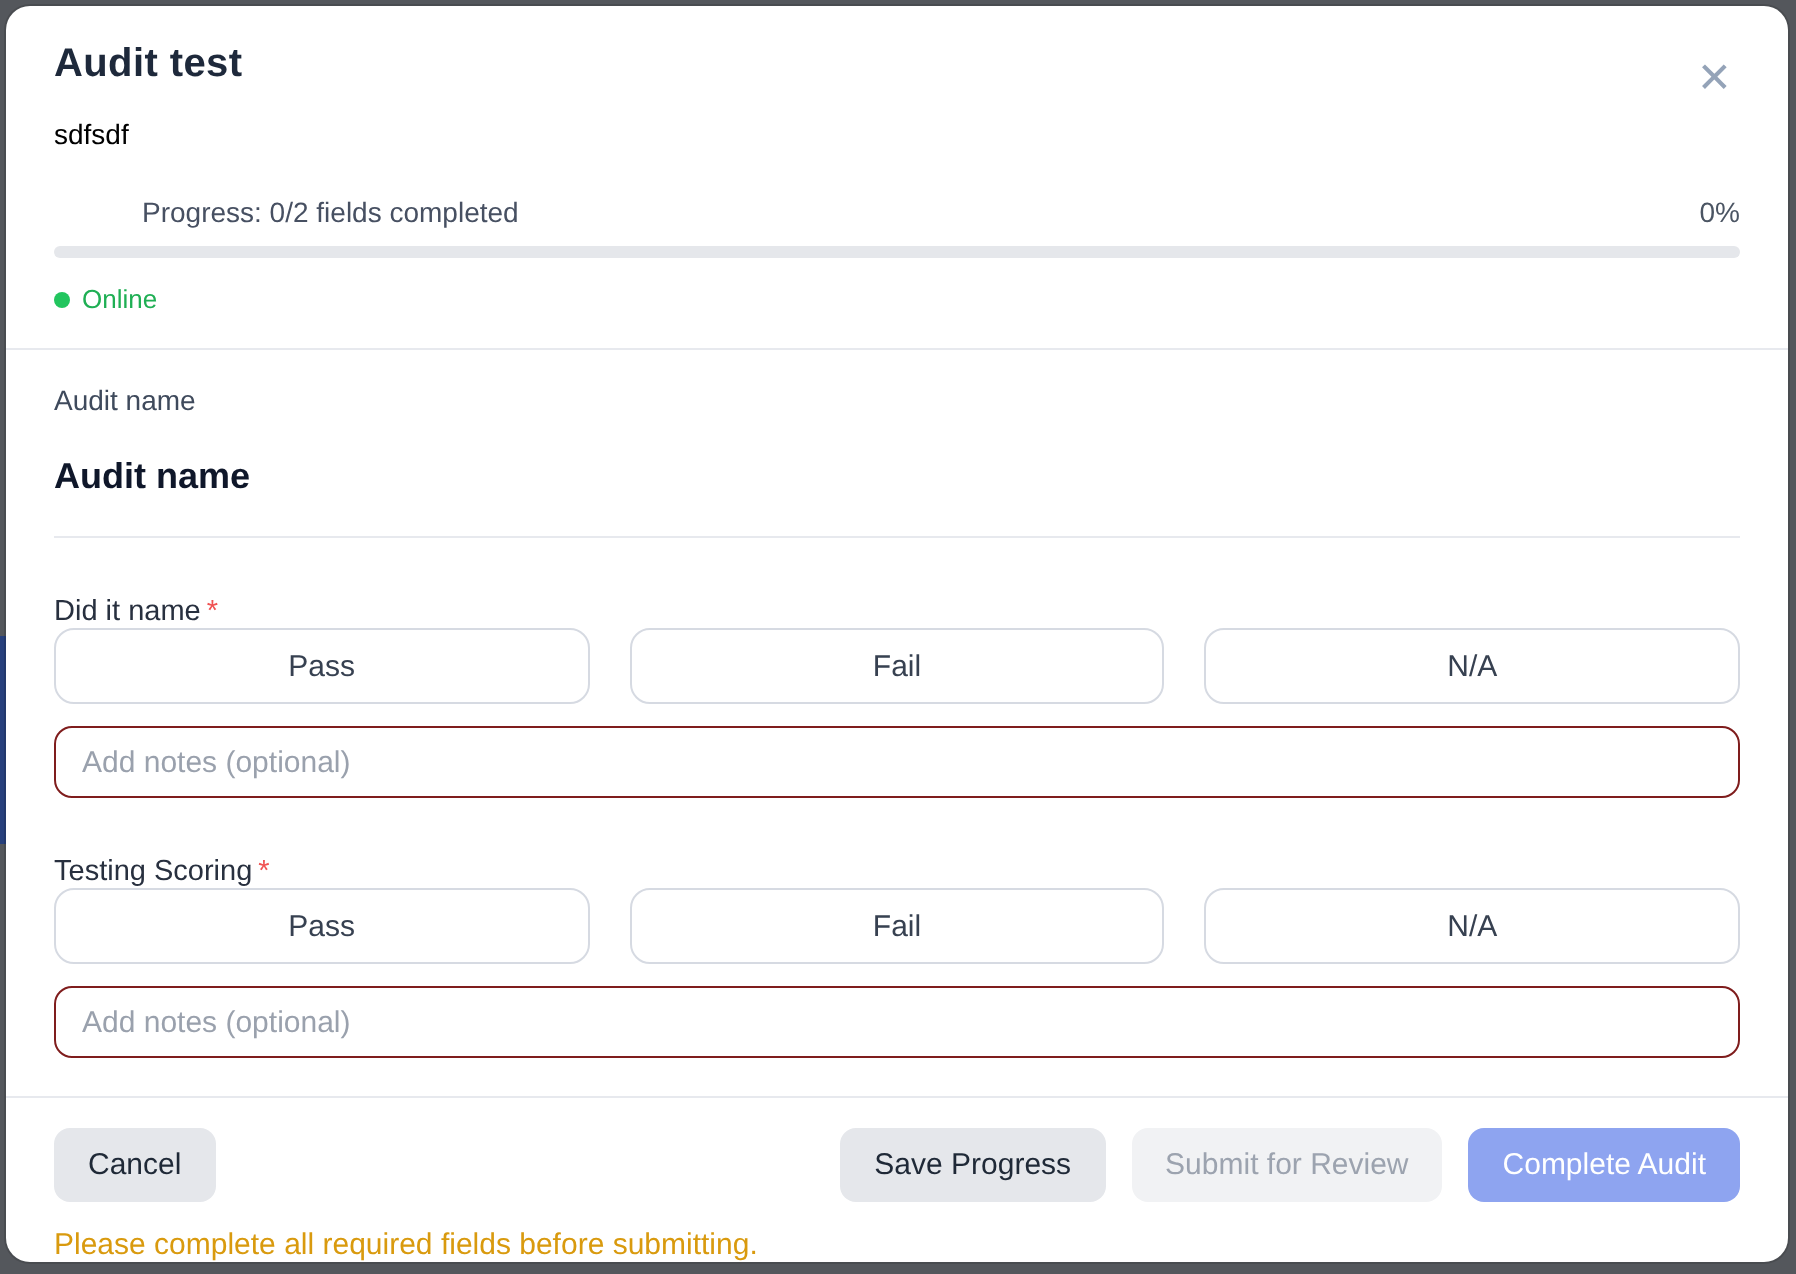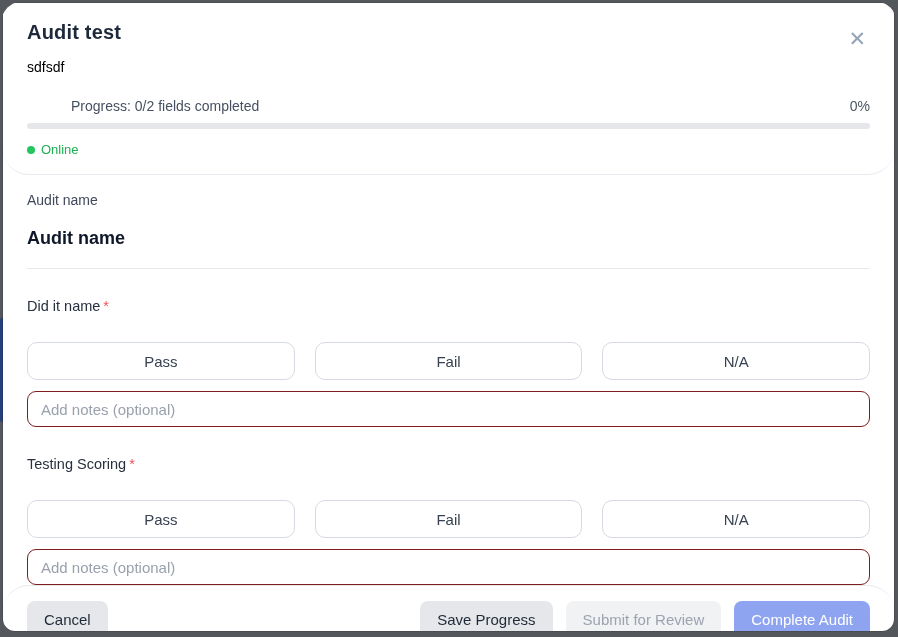--- a/index.html
+++ b/index.html
@@ -1,15 +1,15 @@
 <!DOCTYPE html>
 <html><head>
 <meta charset="utf-8">
 <style>
-  * { box-sizing: border-box; margin: 0; padding: 0; border-radius: 26px; }
+  * { box-sizing: border-box; margin: 0; padding: 0; }
   html, body { width: 898px; height: 637px; }
   body {
     font-family: "Liberation Sans", "DejaVu Sans", sans-serif;
     background: #54575c;
     position: relative;
     overflow: hidden;
   }
   
   .backdrop-accent {
     position: absolute; left: 0; top: 318px; width: 4px; height: 104px;
@@ -44,21 +44,21 @@
   .status-dot { width: 8px; height: 8px; border-radius: 50%; background: #22c55e; }
   .status-label { font-size: 13px; color: #1faf54; }
   
   .modal-body { flex: 1; padding: 17px 24px 0; }
   .field-label { font-size: 14px; color: #3f4a5c; }
   .audit-heading { margin-top: 20px; font-size: 18px; font-weight: 700; color: #0f172a; }
   .inset-divider { margin-top: 19px; border: none; border-top: 1px solid #e7e9ee; }
   .section { margin-top: 29px; }
   .section-label { font-size: 14.5px; color: #28303f; }
   .req-star { color: #f05252; margin-left: 3px; }
-  .options-row { margin-top: 28px; display: grid; grid-template-columns: repeat(3, 1fr); gap: 20px; }
+  .options-row { margin-top: 0; display: grid; grid-template-columns: repeat(3, 1fr); gap: 20px; }
   .option-btn {
     height: 38px; background: #ffffff; border: 1.5px solid #d6dae2; border-radius: 10px;
     font-size: 15px; color: #374151; cursor: pointer;
     font-family: "Liberation Sans", sans-serif;
   }
   .notes-input {
     margin-top: 11px; width: 100%; height: 36px; border: 1px solid #7f1d1d; border-radius: 9px;
     padding: 0 13px; font-size: 15px; color: #111827; background: #fff;
     font-family: "Liberation Sans", sans-serif; outline: none;
   }
@@ -138,15 +138,16 @@
   <div class="modal-footer">
     <div class="footer-buttons">
       <button class="btn btn-neutral">Cancel</button>
       <div class="spacer"></div>
       <div class="right-group">
         <button class="btn btn-neutral">Save Progress</button>
         <button class="btn btn-disabled" disabled="">Submit for Review</button>
         <button class="btn btn-primary">Complete Audit</button>
       </div>
     </div>
+    <div class="footer-warning">Please complete all required fields before submitting.</div>
   </div>
 
 </div>
 
 </body></html>

